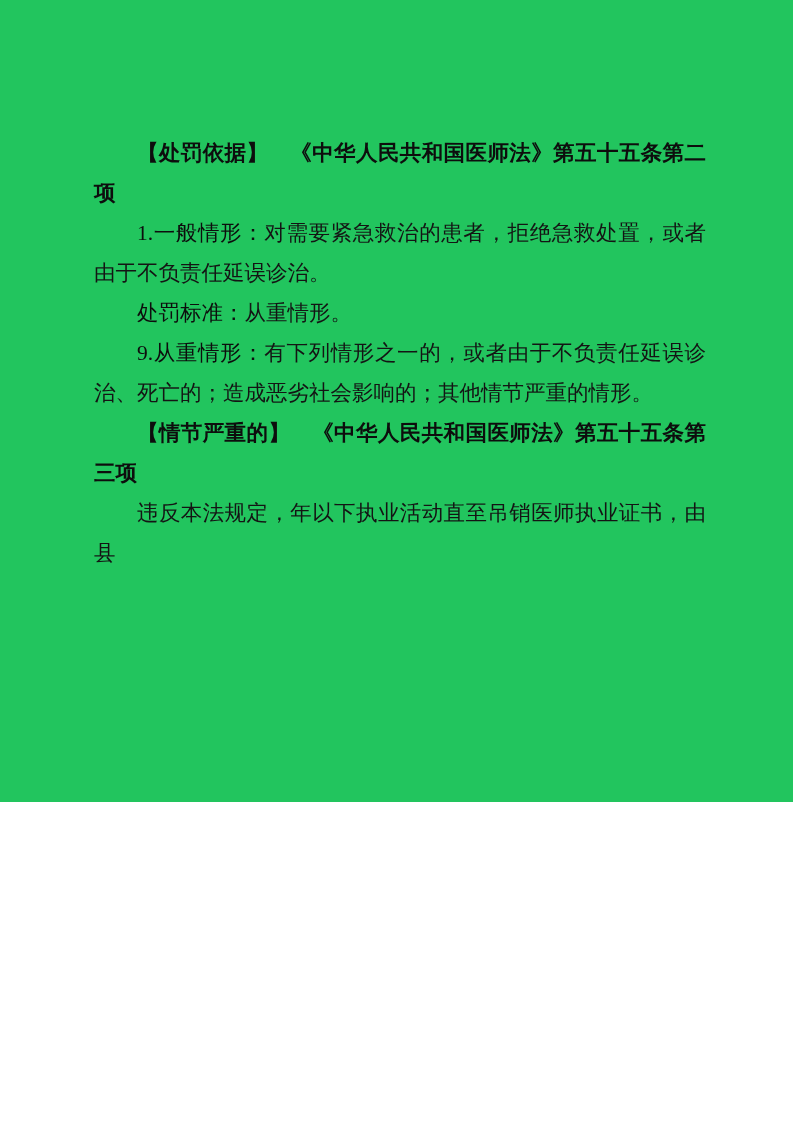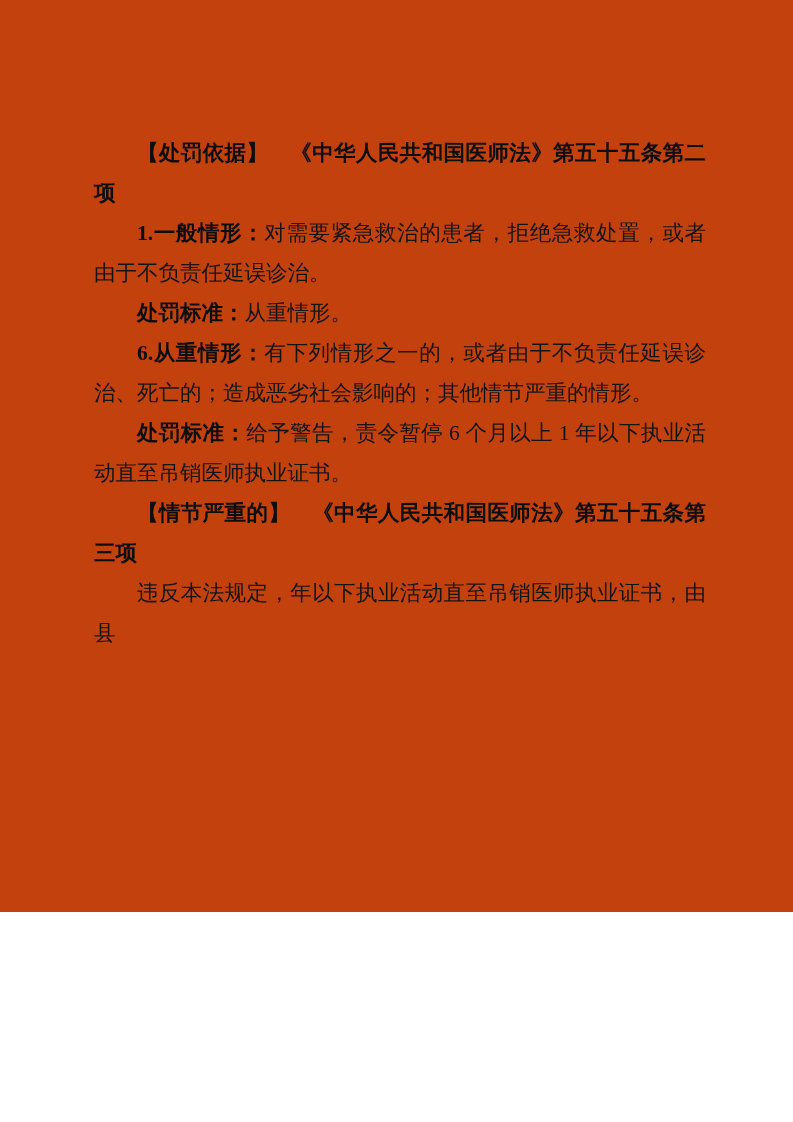--- a/index.html
+++ b/index.html
@@ -10,22 +10,22 @@
   body {
     width: 793px;
     height: 1122px;
     position: relative;
     font-family: "Liberation Serif", serif;
   }
   .page {
     position: absolute;
     left: 0; top: 0;
     width: 793px;
-    height: 912px;
-    background: #c2410c;
+    height: 802px;
+    background: #22c55e;
     overflow: hidden;
   }
   .content {
     position: absolute;
     left: 94px;
     top: 133px;
     width: 612px;
   }
   .blk {
     margin: 0;
@@ -36,21 +36,21 @@
     text-align: justify;
     text-justify: inter-character;
     text-indent: 2em;
     word-break: break-all;
   }
   .h {
     font-weight: bold;
     color: #0d0d0d;
   }
   .lbl {
-    font-weight: bold;
+    font-weight: normal;
     color: #0d0d0d;
   }
   .page-num {
     position: absolute;
     top: 998px;
     left: 0;
     width: 793px;
     font-size: 15px;
     line-height: 20px;
     color: #222222;
@@ -64,23 +64,22 @@
   <div class="content">
 
     <p class="blk h">【处罚依据】　《中华人民共和国医师法》第五十五条第二项</p>
 
 
 
     <p class="blk"><b class="lbl">1.一般情形：</b><span>对需要紧急救治的患者，拒绝急救处置，或者由于不负责任延误诊治。</span></p>
 
     <p class="blk"><b class="lbl">处罚标准：</b><span>从重情形。</span></p>
 
-    <p class="blk"><b class="lbl">6.从重情形：</b><span>有下列情形之一的，或者由于不负责任延误诊治、死亡的；造成恶劣社会影响的；其他情节严重的情形。</span></p>
+    <p class="blk"><b class="lbl">9.从重情形：</b><span>有下列情形之一的，或者由于不负责任延误诊治、死亡的；造成恶劣社会影响的；其他情节严重的情形。</span></p>
 
-    <p class="blk"><b class="lbl">处罚标准：</b><span>给予警告，责令暂停 6 个月以上 1 年以下执业活动直至吊销医师执业证书。</span></p>
 
 
     <p class="blk h">【情节严重的】　《中华人民共和国医师法》第五十五条第三项</p>
 
     <p class="blk">违反本法规定，年以下执业活动直至吊销医师执业证书，由县</p>
 
   </div>
 
   <div class="page-num">11</div>
 </div>

